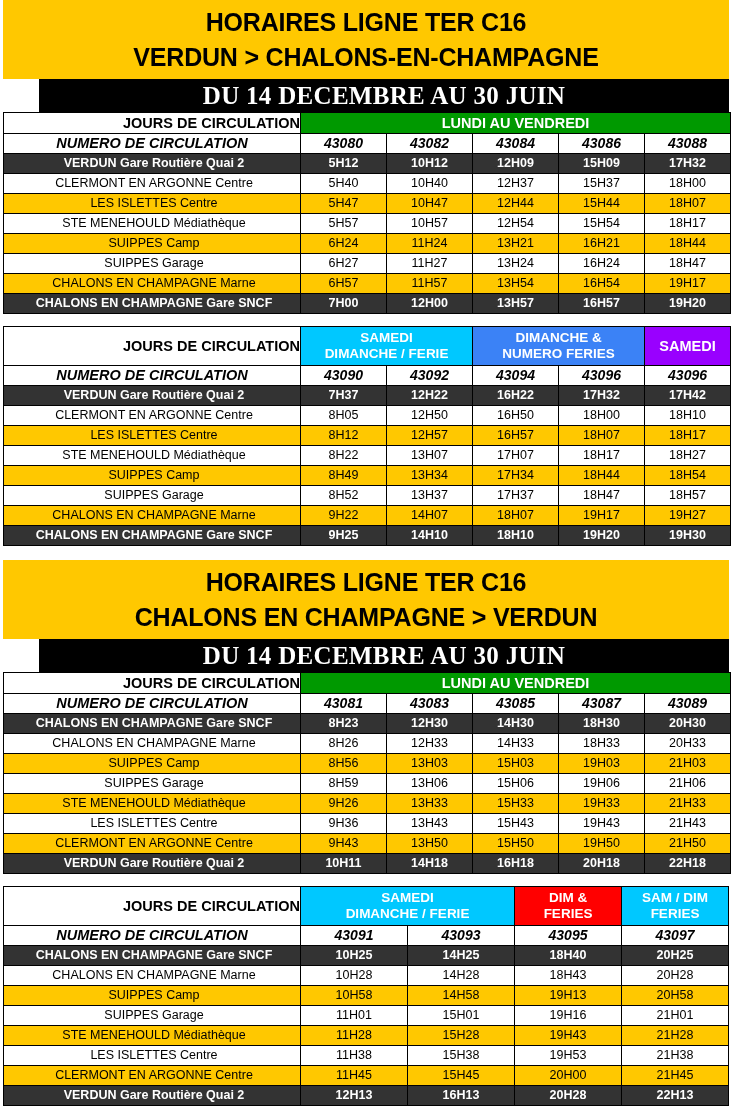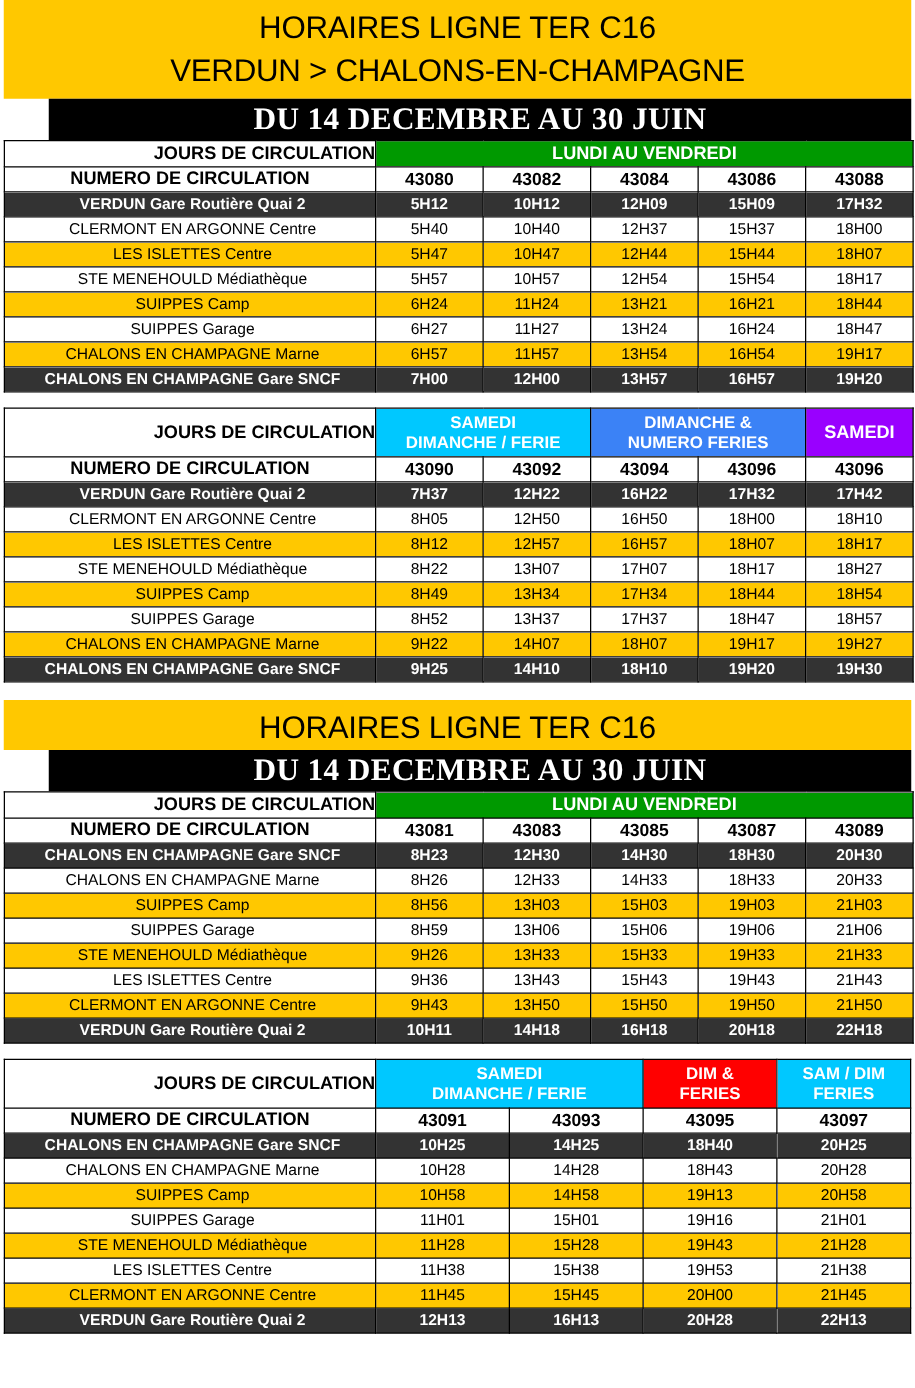--- a/index.html
+++ b/index.html
@@ -22,21 +22,21 @@
   }
 
   
   .title-block {
     margin: 0 3px;
   }
   .title-yellow {
     background: #FFC800;
     color: #000000;
     text-align: center;
-    font-weight: normal;
+    font-weight: bold;
     letter-spacing: -0.2px;
   }
   .title-yellow .line1 {
     font-size: 25px;
     line-height: 35px;
     padding-top: 5px;
     white-space: nowrap;
   }
   .title-yellow .line2 {
     font-size: 25px;
@@ -80,20 +80,21 @@
     font-weight: bold;
     font-size: 14.5px;
     text-align: right;
   }
   .hdr-num {
     background: #ffffff;
     color: #000000;
     font-weight: bold;
     font-size: 14.5px;
     text-align: center;
+    font-style: italic;
   }
   .hdr-num.value {
     font-size: 14px;
   }
 
   .band {
     color: #ffffff;
     font-weight: bold;
     text-align: center;
     font-size: 14.5px;
@@ -330,20 +331,21 @@
             <td class="time">18H10</td>
             <td class="time">19H20</td>
             <td class="time">19H30</td>
           </tr>
         </tbody>
       </table>
       <div class="gap-14"></div>
       <div class="title-block">
         <div class="title-yellow">
           <div class="line1">HORAIRES LIGNE TER C16</div>
+          <div class="line2">CHALONS EN CHAMPAGNE &gt; VERDUN</div>
         </div>
         <div class="title-black">DU 14 DECEMBRE AU 30 JUIN</div>
       </div>
       <table class="sched">
         <colgroup>
           <col style="width: 297px;">
           <col style="width: 86px;">
           <col style="width: 86px;">
           <col style="width: 86px;">
           <col style="width: 86px;">

